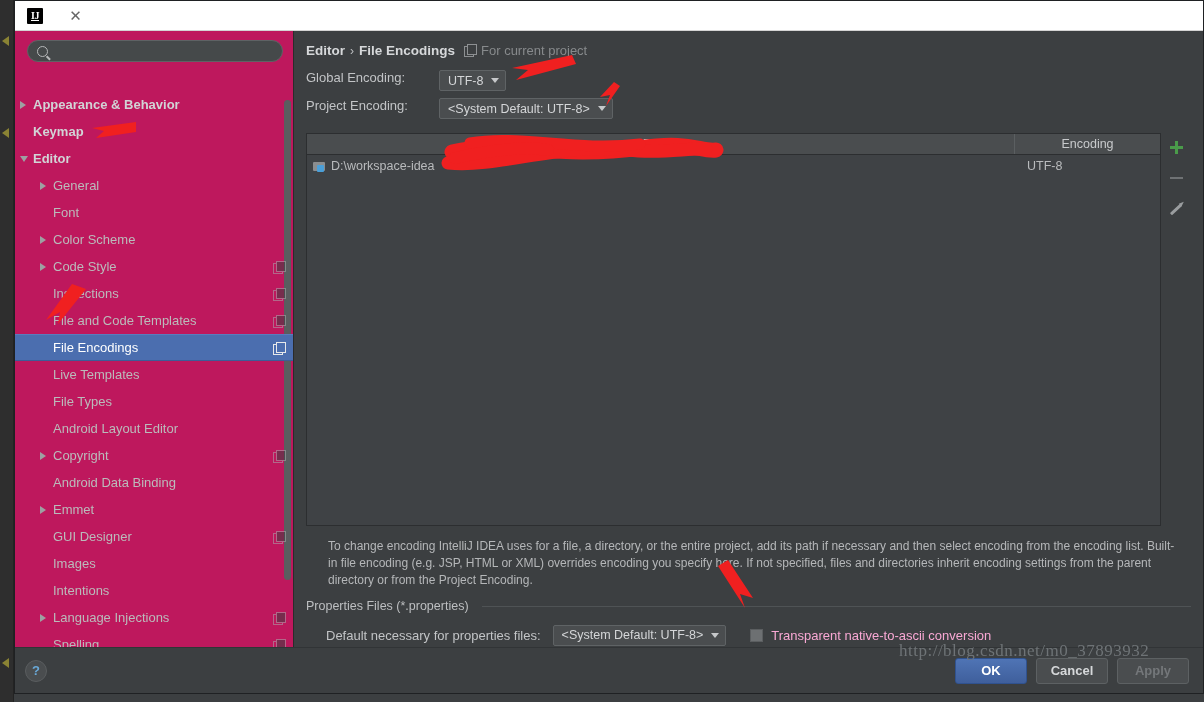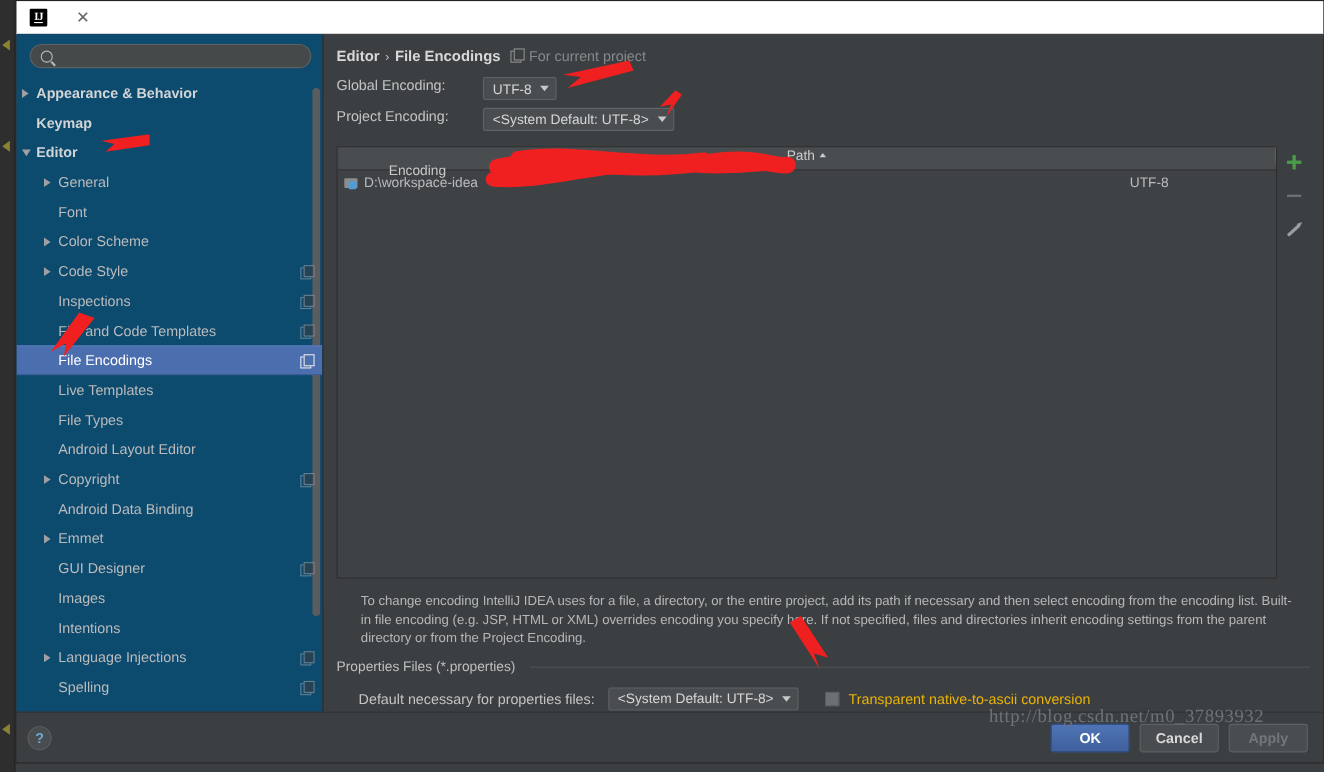--- a/index.html
+++ b/index.html
@@ -85,25 +85,26 @@
   .dlg-body {
     flex: 1;
     display: flex;
     min-height: 0;
     background: #3c3f41;
   }
 
   
   .sidebar {
     width: 279px;
-    background: #0c4a6e;
+    background: #be185d;
     display: flex; flex-direction: column;
     min-height: 0;
     border-right: 1px solid #2b2b2b;
     position: relative;
+    gap: 20px;
   }
   .search-wrap { padding: 9px 10px 8px 12px; }
   .search-box {
     height: 22px;
     background: #45494a;
     border: 1px solid #5e6264;
     border-radius: 11px;
     display: flex; align-items: center;
     padding: 0 9px;
   }
@@ -294,21 +295,20 @@
     display: flex;
     flex-direction: column;
   }
   .thead {
     display: flex;
     height: 21px;
     background: #4a4d4f;
     border-bottom: 1px solid #2c2e30;
     font-size: 12.5px;
     color: #c8cacc;
-    flex-direction: column;
   }
   .th {
     display: flex; align-items: center; justify-content: center;
     gap: 4px;
   }
   .th.path { flex: 1; border-right: 1px solid #5b5f61; }
   .th.encoding { width: 145px; }
   .sort-arrow {
     width: 0; height: 0;
     border-left: 3.5px solid transparent;
@@ -417,21 +417,21 @@
     gap: 12px;
     height: 24px;
   }
   .props-label { font-size: 13px; color: #c2c4c6; }
   .checkbox-wrap { display: flex; align-items: center; gap: 8px; margin-left: 12px; }
   .checkbox {
     width: 13px; height: 13px;
     background: #6d7072;
     border: 1px solid #5b5e60;
   }
-  .checkbox-label { font-size: 13px; color: #eab308; }
+  .checkbox-label { font-size: 13px; color: #f9a8d4; }
 
   
   .footer {
     flex: 0 0 46px;
     background: #3c3f41;
     border-top: 1px solid #313436;
     display: flex;
     align-items: center;
     padding: 0 14px 0 10px;
     position: relative;

